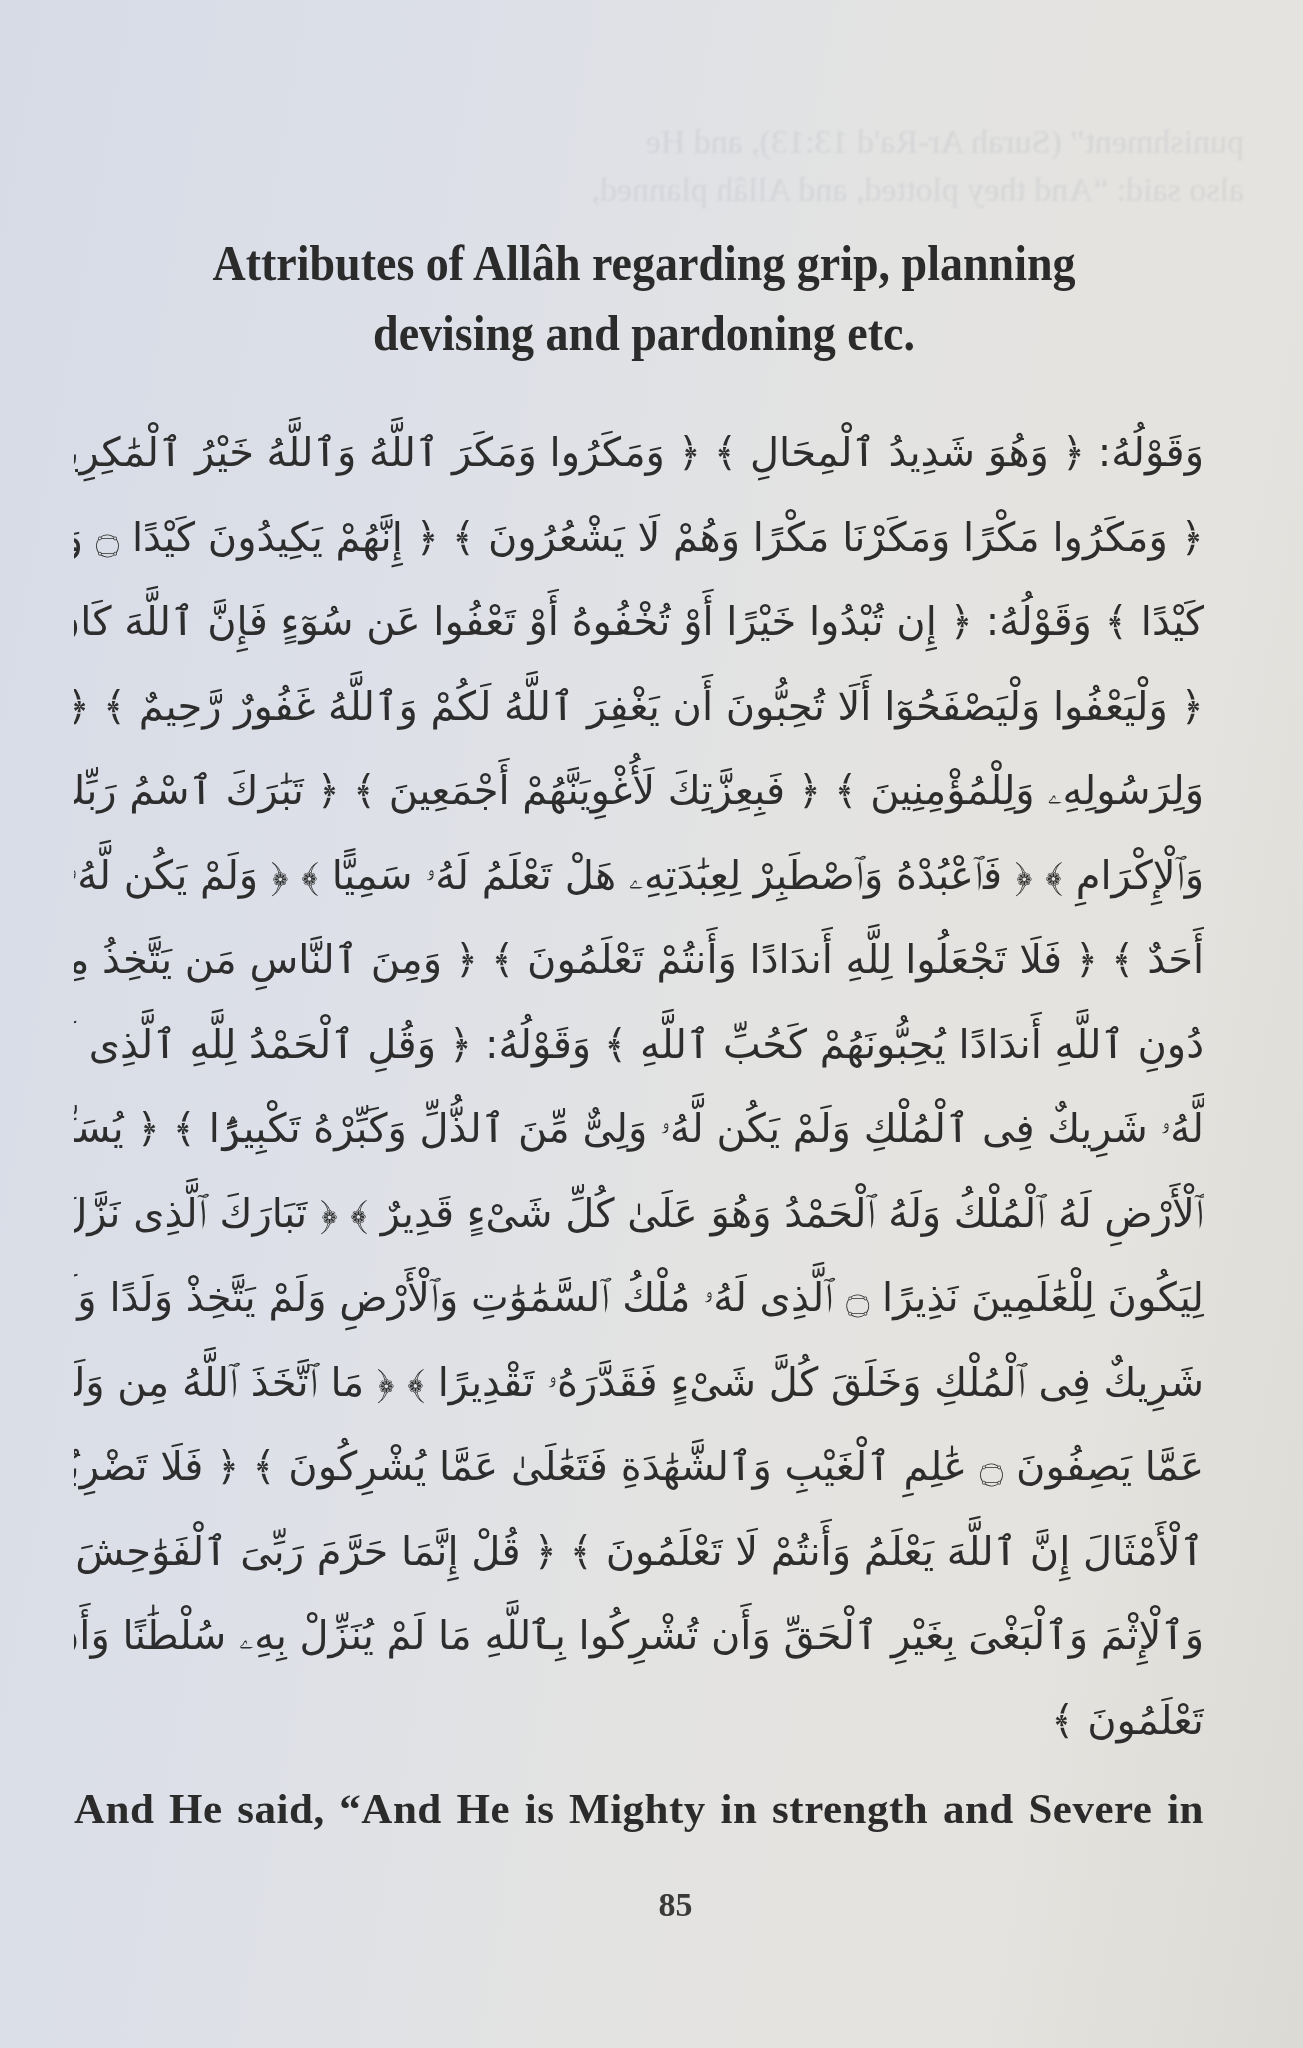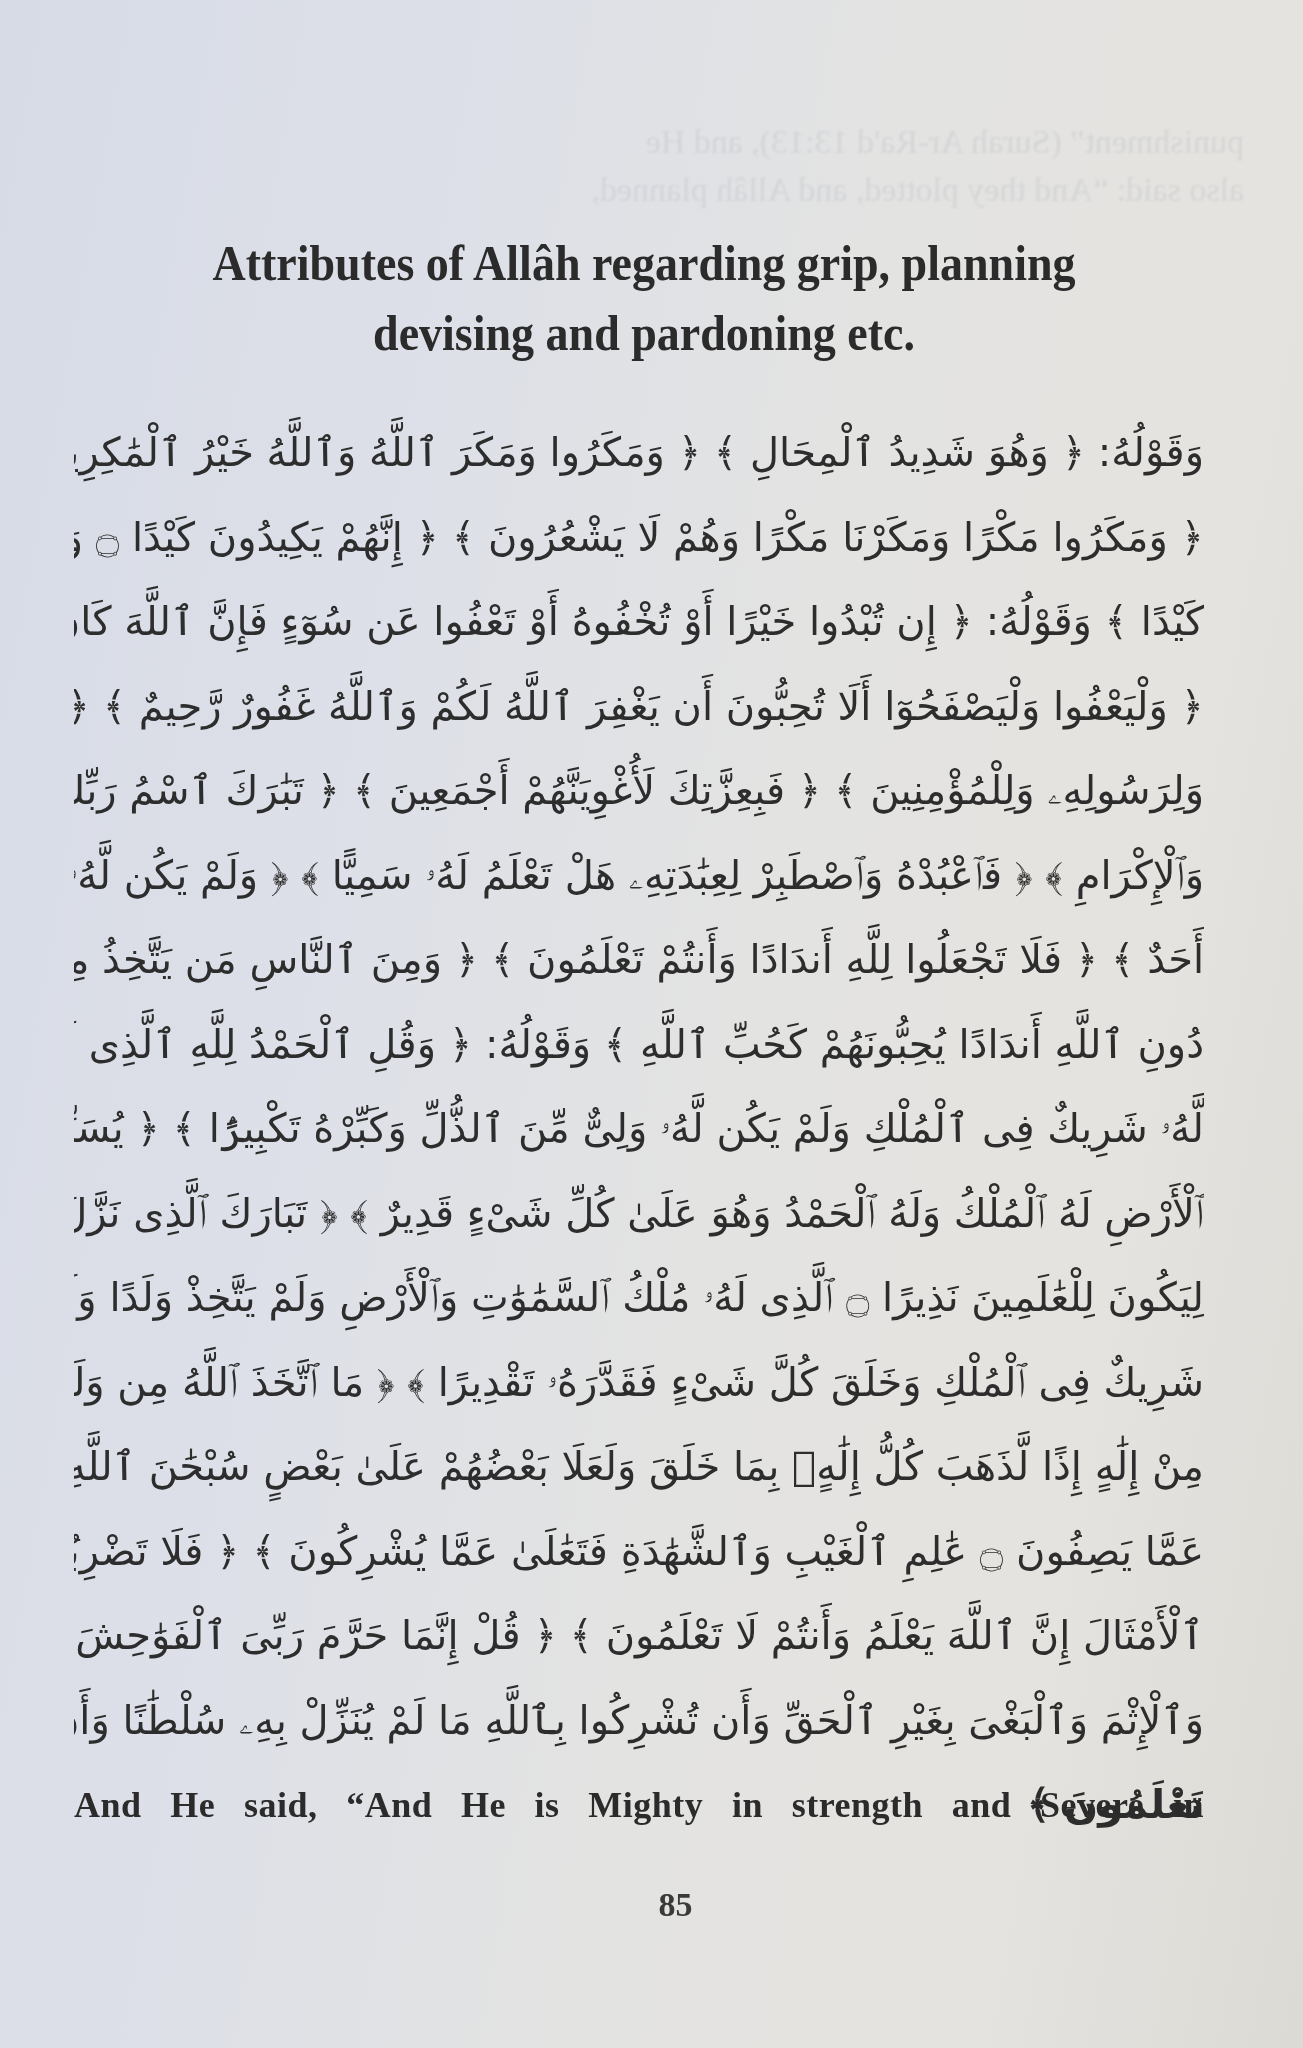--- a/index.html
+++ b/index.html
@@ -24,24 +24,24 @@
     }
     .arabic {
       position: absolute; top: 410px; left: 50px; width: 1130px;
       direction: rtl; text-align: justify;
       font-family: "DejaVu Sans", sans-serif; font-size: 40px; color: #2d2d2d;
     }
     .arabic .line {
       height: 84.5px; line-height: 84.5px; white-space: nowrap; overflow: hidden;
       text-align: justify; text-align-last: justify;
     }
-    .arabic .line.last { text-align-last: right; font-weight: bold; }
+    .arabic .line.last { text-align-last: right; }
     .english {
       position: absolute; top: 1784px; left: 50px; width: 1130px;
-      font-weight: bold; font-size: 36px; letter-spacing: 0.5px;
+      font-weight: bold; font-size: 43px; letter-spacing: 0.5px;
       text-align: justify; text-align-last: justify; color: #2b2b2b;
       transform: scaleX(1); white-space: nowrap;
     }
     .page-num {
       position: absolute; top: 1886px; left: 0; width: 1303px; text-align: center;
       font-weight: bold; font-size: 34px; color: #3a3a3a;
     }
   </style>
 </head>
 <body>
@@ -62,21 +62,20 @@
     <div class="line">كَيْدًا ﴾ وَقَوْلُهُ: ﴿ إِن تُبْدُوا خَيْرًا أَوْ تُخْفُوهُ أَوْ تَعْفُوا عَن سُوٓءٍ فَإِنَّ ٱللَّهَ كَانَ عَفُوًّا قَدِيرًا ﴾</div>
     <div class="line">﴿ وَلْيَعْفُوا وَلْيَصْفَحُوٓا أَلَا تُحِبُّونَ أَن يَغْفِرَ ٱللَّهُ لَكُمْ وَٱللَّهُ غَفُورٌ رَّحِيمٌ ﴾ ﴿ وَلِلَّهِ ٱلْعِزَّةُ</div>
     <div class="line">وَلِرَسُولِهِۦ وَلِلْمُؤْمِنِينَ ﴾ ﴿ فَبِعِزَّتِكَ لَأُغْوِيَنَّهُمْ أَجْمَعِينَ ﴾ ﴿ تَبَٰرَكَ ٱسْمُ رَبِّكَ ذِى ٱلْجَلَٰلِ</div>
     <div class="line">وَٱلْإِكْرَامِ ﴾ ﴿ فَٱعْبُدْهُ وَٱصْطَبِرْ لِعِبَٰدَتِهِۦ هَلْ تَعْلَمُ لَهُۥ سَمِيًّا ﴾ ﴿ وَلَمْ يَكُن لَّهُۥ كُفُوًا</div>
     <div class="line">أَحَدٌ ﴾ ﴿ فَلَا تَجْعَلُوا لِلَّهِ أَندَادًا وَأَنتُمْ تَعْلَمُونَ ﴾ ﴿ وَمِنَ ٱلنَّاسِ مَن يَتَّخِذُ مِن</div>
     <div class="line">دُونِ ٱللَّهِ أَندَادًا يُحِبُّونَهُمْ كَحُبِّ ٱللَّهِ ﴾ وَقَوْلُهُ: ﴿ وَقُلِ ٱلْحَمْدُ لِلَّهِ ٱلَّذِى لَمْ يَتَّخِذْ وَلَدًا وَلَمْ يَكُن</div>
     <div class="line">لَّهُۥ شَرِيكٌ فِى ٱلْمُلْكِ وَلَمْ يَكُن لَّهُۥ وَلِىٌّ مِّنَ ٱلذُّلِّ وَكَبِّرْهُ تَكْبِيرًۢا ﴾ ﴿ يُسَبِّحُ لِلَّهِ مَا فِى ٱلسَّمَٰوَٰتِ وَمَا فِى</div>
     <div class="line">ٱلْأَرْضِ لَهُ ٱلْمُلْكُ وَلَهُ ٱلْحَمْدُ وَهُوَ عَلَىٰ كُلِّ شَىْءٍ قَدِيرٌ ﴾ ﴿ تَبَارَكَ ٱلَّذِى نَزَّلَ ٱلْفُرْقَانَ عَلَىٰ عَبْدِهِۦ</div>
     <div class="line">لِيَكُونَ لِلْعَٰلَمِينَ نَذِيرًا ۝ ٱلَّذِى لَهُۥ مُلْكُ ٱلسَّمَٰوَٰتِ وَٱلْأَرْضِ وَلَمْ يَتَّخِذْ وَلَدًا وَلَمْ يَكُن لَّهُۥ</div>
     <div class="line">شَرِيكٌ فِى ٱلْمُلْكِ وَخَلَقَ كُلَّ شَىْءٍ فَقَدَّرَهُۥ تَقْدِيرًا ﴾ ﴿ مَا ٱتَّخَذَ ٱللَّهُ مِن وَلَدٍ وَمَا كَانَ مَعَهُۥ</div>
-    <div class="line">مِنْ إِلَٰهٍ إِذًا لَّذَهَبَ كُلُّ إِلَٰهٍۭ بِمَا خَلَقَ وَلَعَلَا بَعْضُهُمْ عَلَىٰ بَعْضٍ سُبْحَٰنَ ٱللَّهِ</div>
     <div class="line">عَمَّا يَصِفُونَ ۝ عَٰلِمِ ٱلْغَيْبِ وَٱلشَّهَٰدَةِ فَتَعَٰلَىٰ عَمَّا يُشْرِكُونَ ﴾ ﴿ فَلَا تَضْرِبُوا لِلَّهِ</div>
     <div class="line">ٱلْأَمْثَالَ إِنَّ ٱللَّهَ يَعْلَمُ وَأَنتُمْ لَا تَعْلَمُونَ ﴾ ﴿ قُلْ إِنَّمَا حَرَّمَ رَبِّىَ ٱلْفَوَٰحِشَ مَا ظَهَرَ مِنْهَا وَمَا بَطَنَ</div>
     <div class="line">وَٱلْإِثْمَ وَٱلْبَغْىَ بِغَيْرِ ٱلْحَقِّ وَأَن تُشْرِكُوا بِٱللَّهِ مَا لَمْ يُنَزِّلْ بِهِۦ سُلْطَٰنًا وَأَن تَقُولُوا عَلَى ٱللَّهِ مَا لَا</div>
     <div class="line last">تَعْلَمُونَ ﴾</div>
   </div>
 
   <div class="english">And He said, “And He is Mighty in strength and Severe in</div>
 
   <div class="page-num">85</div>
 </div>

